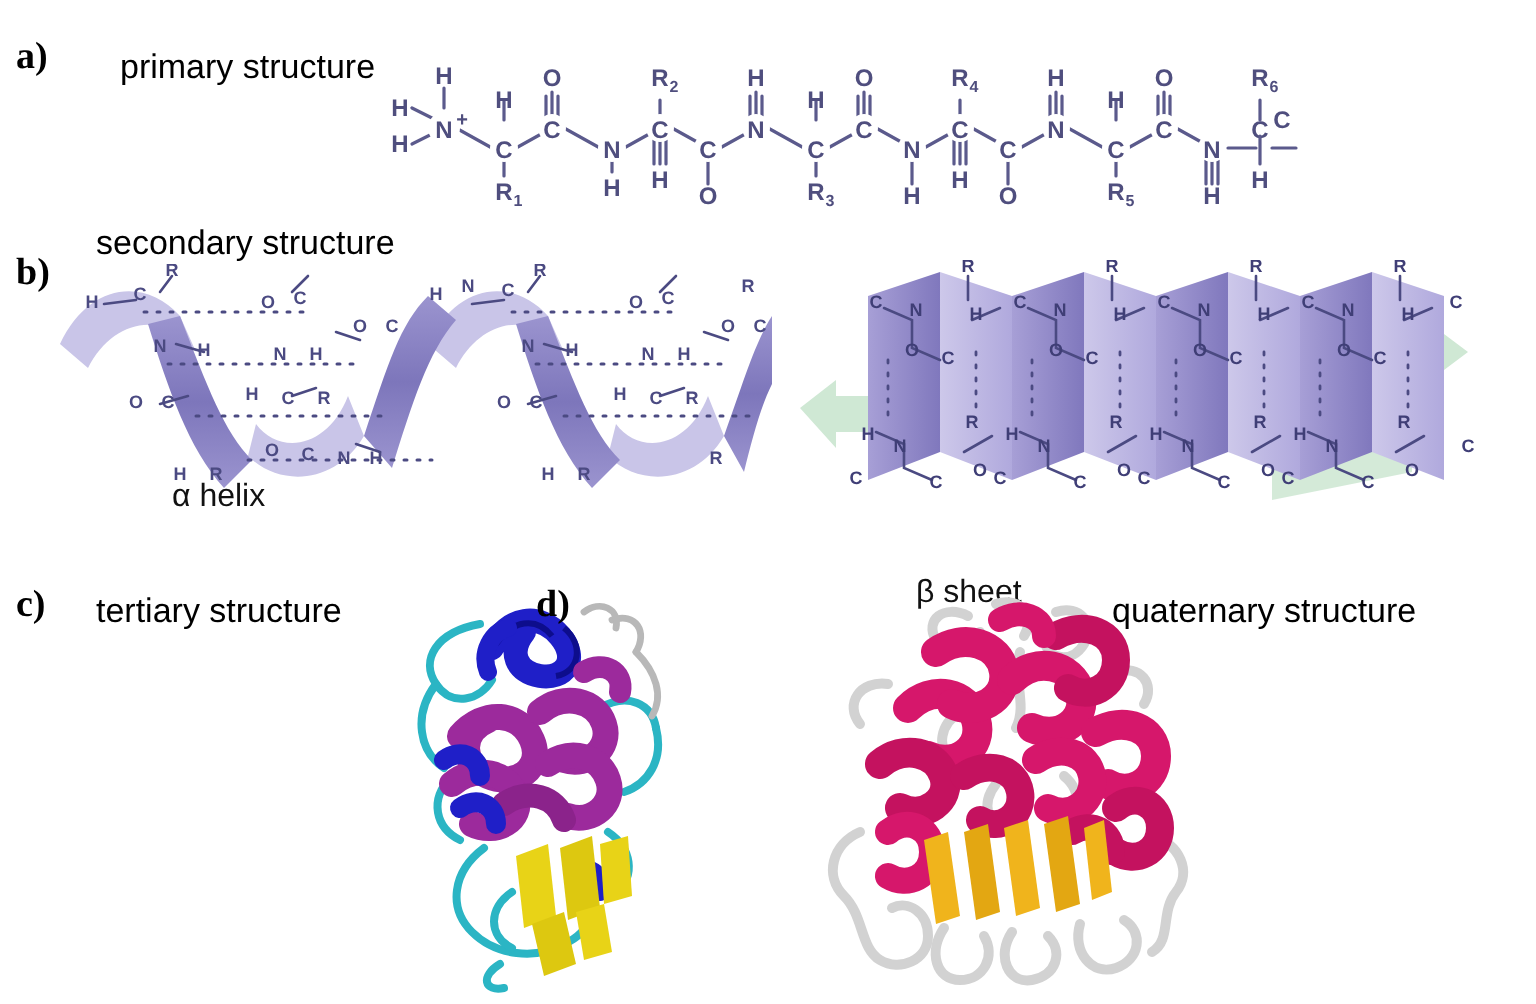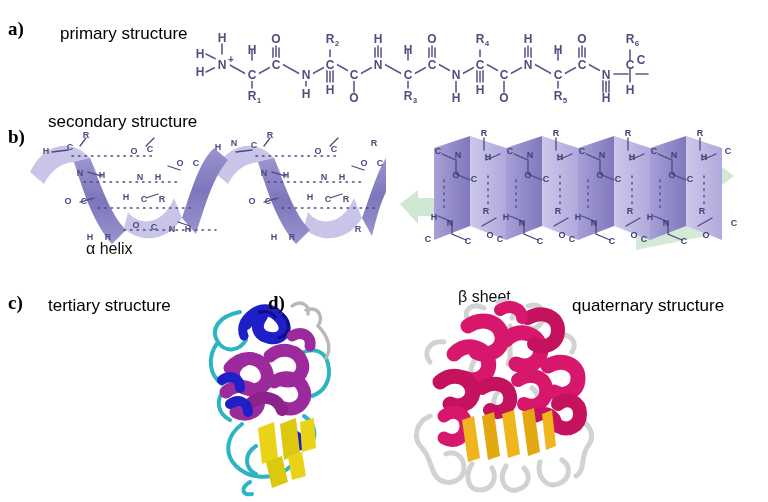--- a/index.html
+++ b/index.html
@@ -456,21 +456,21 @@
       <path d="M62,132 L78,126 L82,162 L66,168 Z" fill="#e8d317"></path>
       <path d="M84,128 L100,122 L104,158 L88,164 Z" fill="#ddc810"></path>
       <path d="M104,126 L118,122 L120,152 L106,156 Z" fill="#e8d317"></path>
       <path d="M70,166 L86,160 L92,186 L76,192 Z" fill="#ddc810"></path>
       <path d="M92,160 L106,156 L110,180 L96,184 Z" fill="#e8d317"></path>
     </g>
   </svg>
 </div>
 
 <div class="panel-letter" style="left:268px;top:292px;">d)</div>
-<div class="panel-title" style="left:556px;top:296px;margin-left:16px;">quaternary structure</div>
+<div class="panel-title" style="left:556px;top:296px;">quaternary structure</div>
 
 <div id="quaternary-structure">
   <svg width="200" height="200" viewBox="0 0 200 200">
 
     <g fill="none" stroke="#d2d2d2" stroke-width="5" stroke-linecap="round" stroke-linejoin="round">
       <path d="M74,12 C62,6 52,14 58,24 C64,34 78,30 80,20"></path>
       <path d="M88,6 C100,2 108,12 102,22"></path>
       <path d="M118,10 C130,6 138,16 132,26 C126,36 114,34 112,24"></path>
       <path d="M34,46 C20,44 12,56 20,66"></path>
       <path d="M20,120 C6,126 2,142 12,152 C22,162 20,178 30,184 C40,190 54,184 54,172

